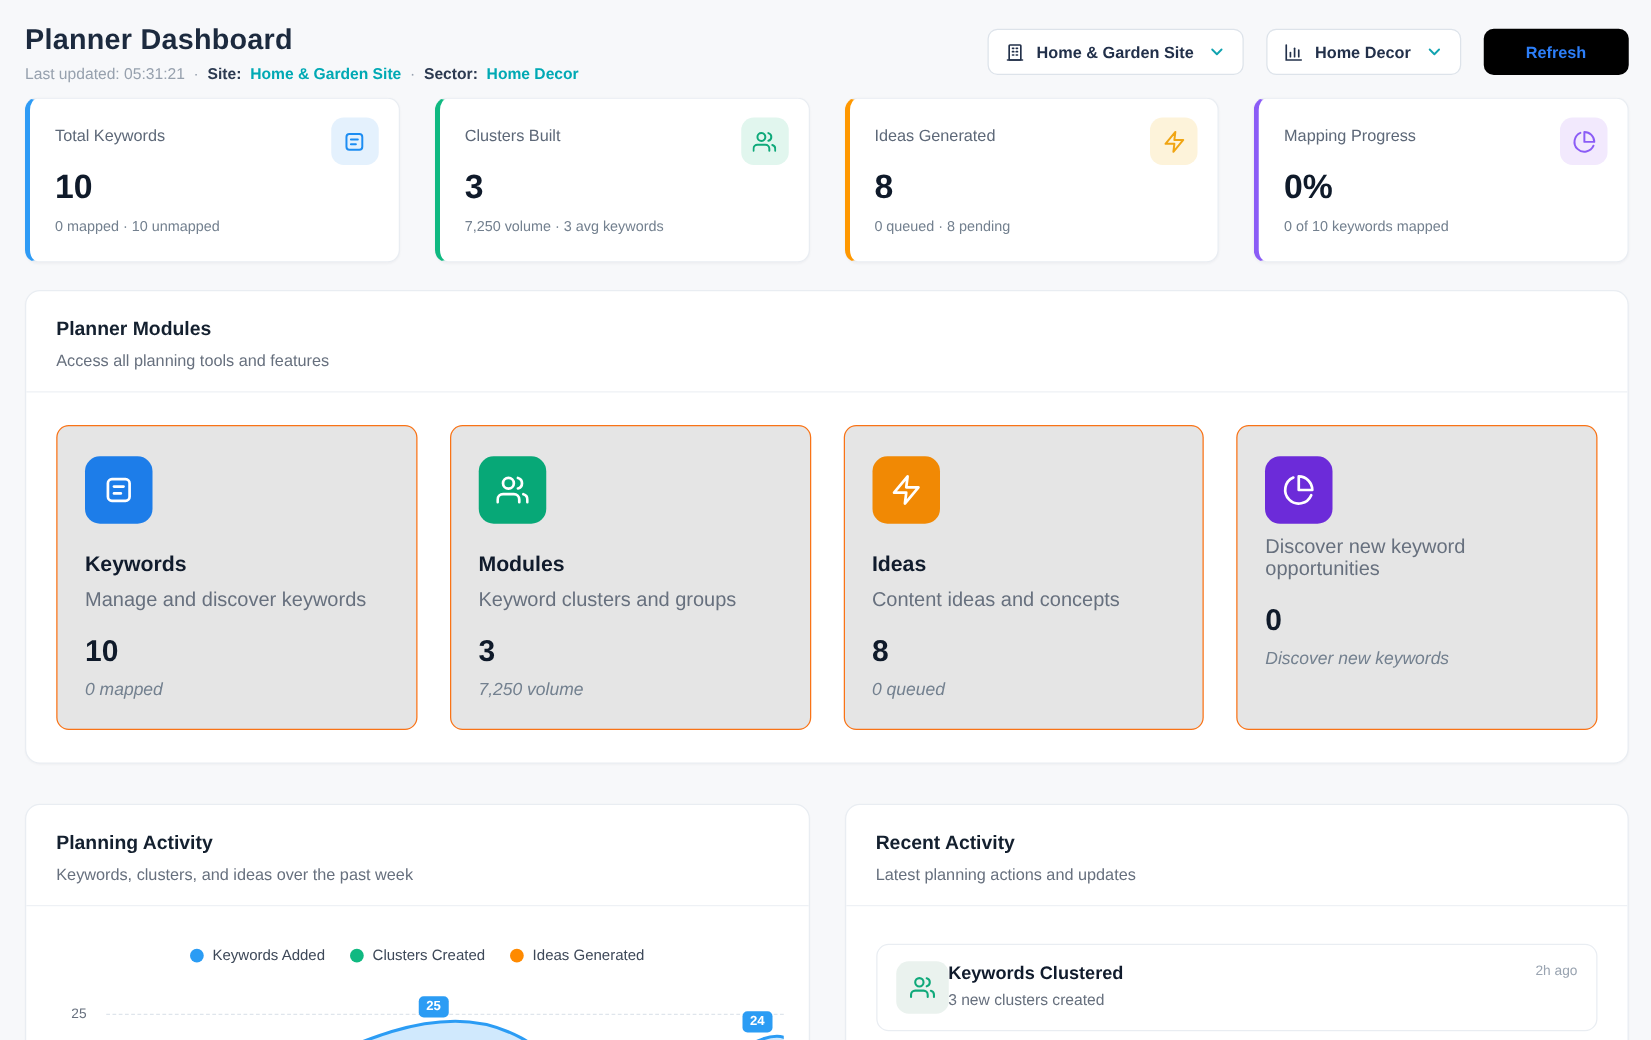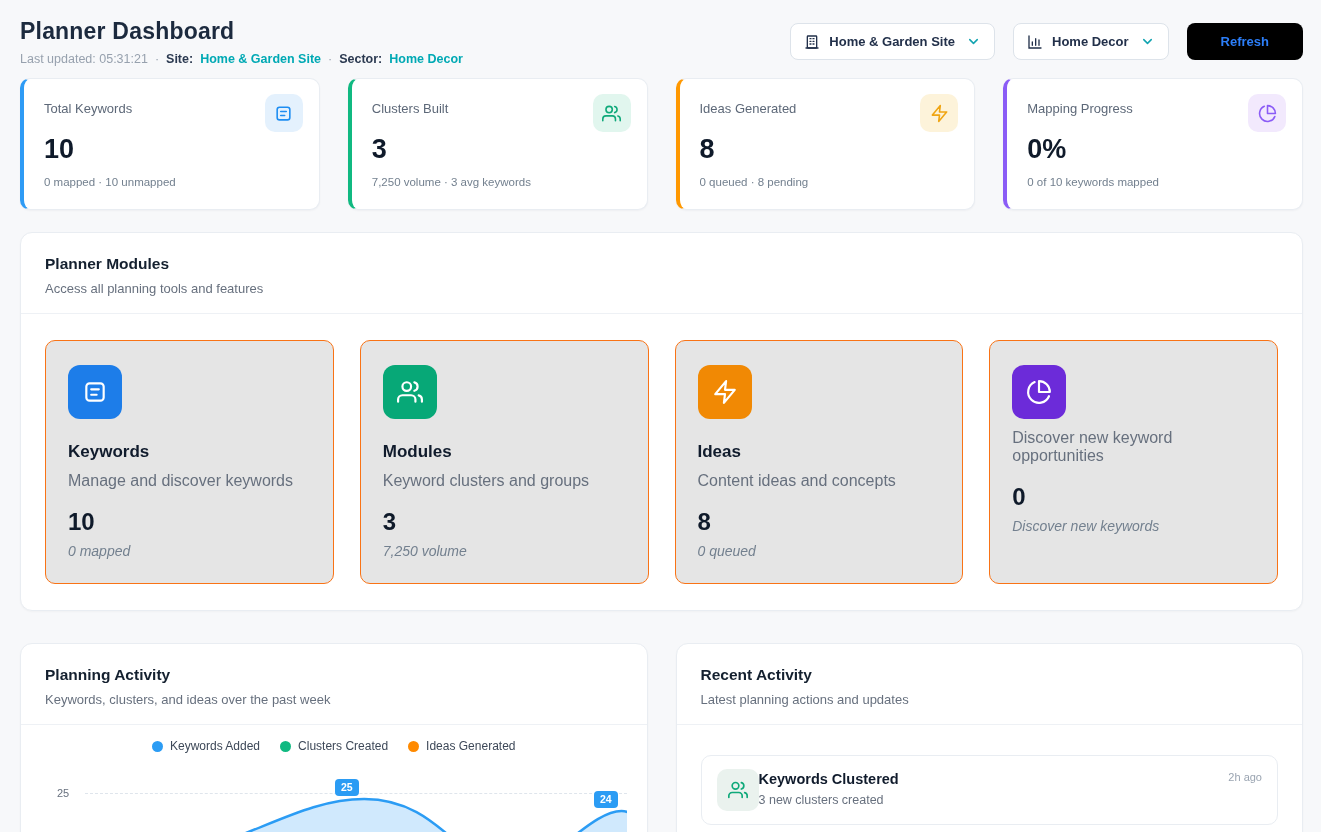--- a/index.html
+++ b/index.html
@@ -48,21 +48,21 @@
   .tile svg { width:26px; height:26px; }
   .module-title { font-size:17px; font-weight:700; color:#101b2c; margin-top:23px; }
   .module-desc { font-size:16px; color:#67707e; margin-top:10px; }
   .module-value { font-size:24px; font-weight:800; color:#0f1a2a; margin-top:20px; line-height:1; }
   .module-sub { font-size:14px; color:#73808f; margin-top:9px;font-style:italic; }
 
   
   .bottom-grid { display:grid; grid-template-columns:1fr 1fr; gap:28px; margin-top:32px; }
   .bottom-grid .panel { height:420px; }
 
-  .legend { display:flex; justify-content:center; align-items:flex-start; gap:20px; margin-top:14px; }
+  .legend { display:flex; justify-content:center; align-items:flex-start; gap:20px; margin-top:32px; }
   .legend-item { display:flex; align-items:center; gap:7px; font-size:12px; color:#3d4858; }
   .legend-dot { width:11px; height:11px; border-radius:50%; }
 
   .chart-wrap { position:relative; height:160px; margin:16px 18px 0 22px; }
   .y-tick { position:absolute; left:14px; top:18px; font-size:11px; color:#67707e; }
   .gridline { position:absolute; left:42px; right:2px; top:24px; border-top:1px dashed #dfe5ec; }
   .chart-svg { position:absolute; left:40px; top:0; width:calc(100% - 42px); height:160px; }
   .pt-badge { position:absolute; color:#fff; font-size:10.5px; font-weight:700; padding:2px 6px; border-radius:4px; line-height:1.2; }
   .pt-badge.b0 { left:292px; top:10px; }
   .pt-badge.b1 { left:551px; top:22px; }

